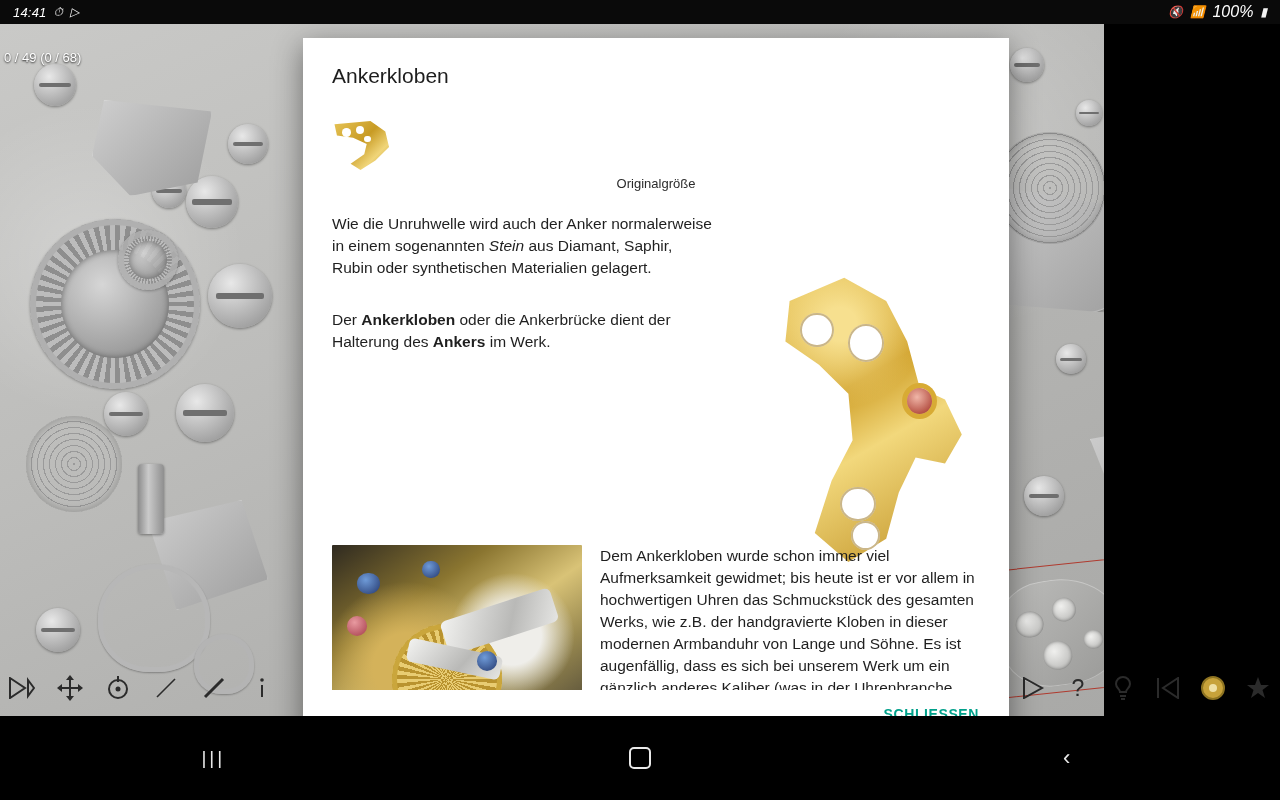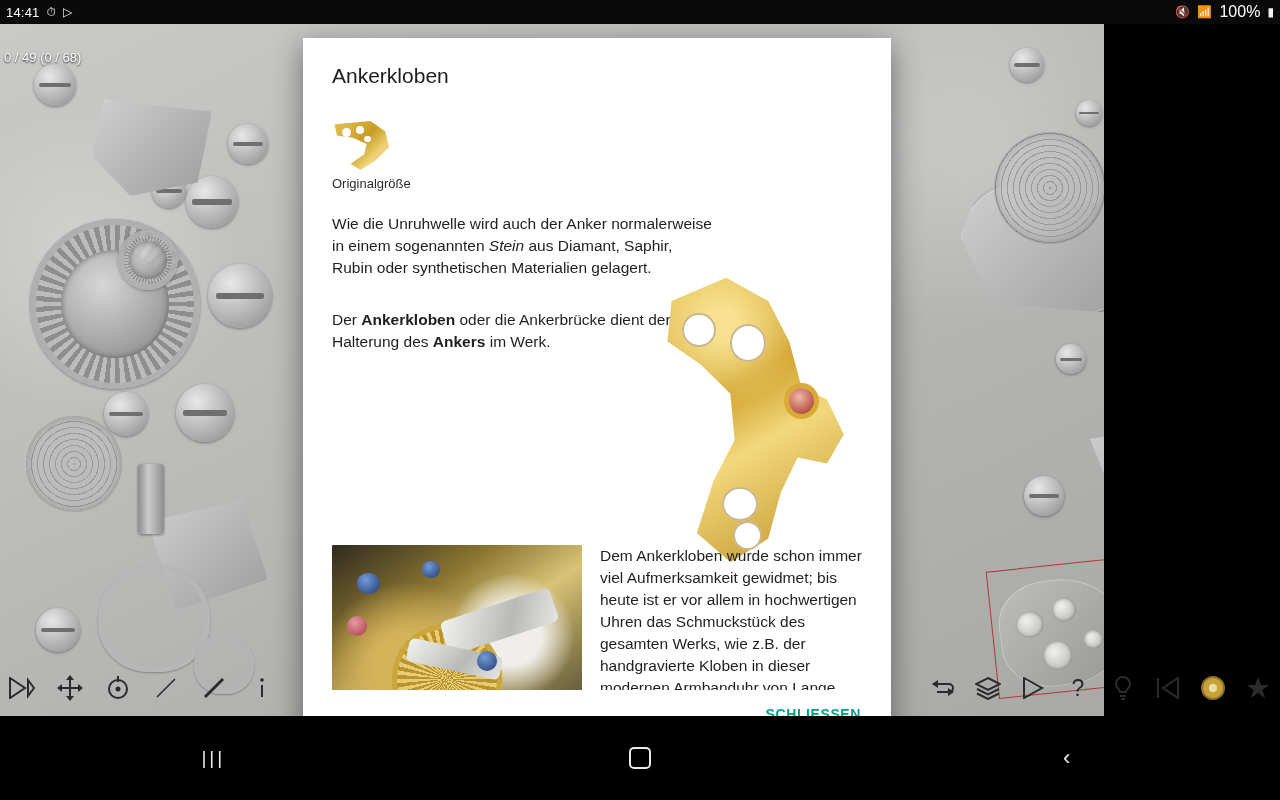--- a/index.html
+++ b/index.html
@@ -18,22 +18,23 @@
   }
 
   
   #statusbar {
     position: absolute; top: 0; left: 0;
     width: 1280px; height: 24px;
     background: #0a0a0a;
     color: #fff;
     display: flex; align-items: center;
     font-size: 13px;
-    padding: 0 6px;
+    padding: 0 13px;
     z-index: 40;
+    font-style: italic;
   }
   #statusbar .left { display: flex; align-items: center; gap: 7px; }
   #statusbar .right { margin-left: auto; display: flex; align-items: center; gap: 7px; }
   .sb-clock { font-size: 13px; letter-spacing: .2px; }
   .sb-ico { font-size: 12px; line-height: 1; opacity: .95; }
   .sb-batt { font-size: 16px; }
 
   
   #bg {
     position: absolute; top: 24px; left: 0;
@@ -132,40 +133,40 @@
     line-height: 1;
     cursor: pointer;
     user-select: none;
   }
   .tool svg { display: block; }
 
   
   #dialog {
     position: absolute;
     left: 303px; top: 38px;
-    width: 588px; height: 700px;
+    width: 706px; height: 700px;
     background: #ffffff;
     box-shadow: 0 8px 28px rgba(0,0,0,.45);
     z-index: 30;
     overflow: hidden;
   }
   #dialog-title {
     font-size: 21px;
     color: #1d1d1d;
     padding: 26px 0 0 29px;
     font-weight: normal;
   }
   #dialog-body {
     position: absolute;
     top: 62px; left: 0; right: 0; bottom: 48px;
     overflow: hidden;
     padding: 0 29px;
   }
   
-  .orig-block { margin-top: 20px; }
+  .orig-block { margin-top: 20px; text-align: center; }
   .orig-caption {
     font-size: 13px; color: #2b2b2b; margin-top: 4px;
   }
   #orig-shape {
     width: 62px; height: 52px;
     position: relative;
   }
   .gold-body {
     position: absolute; inset: 0;
     background: linear-gradient(135deg, #e8c659, #c89b24 45%, #f0d579 70%, #b98d1d);

